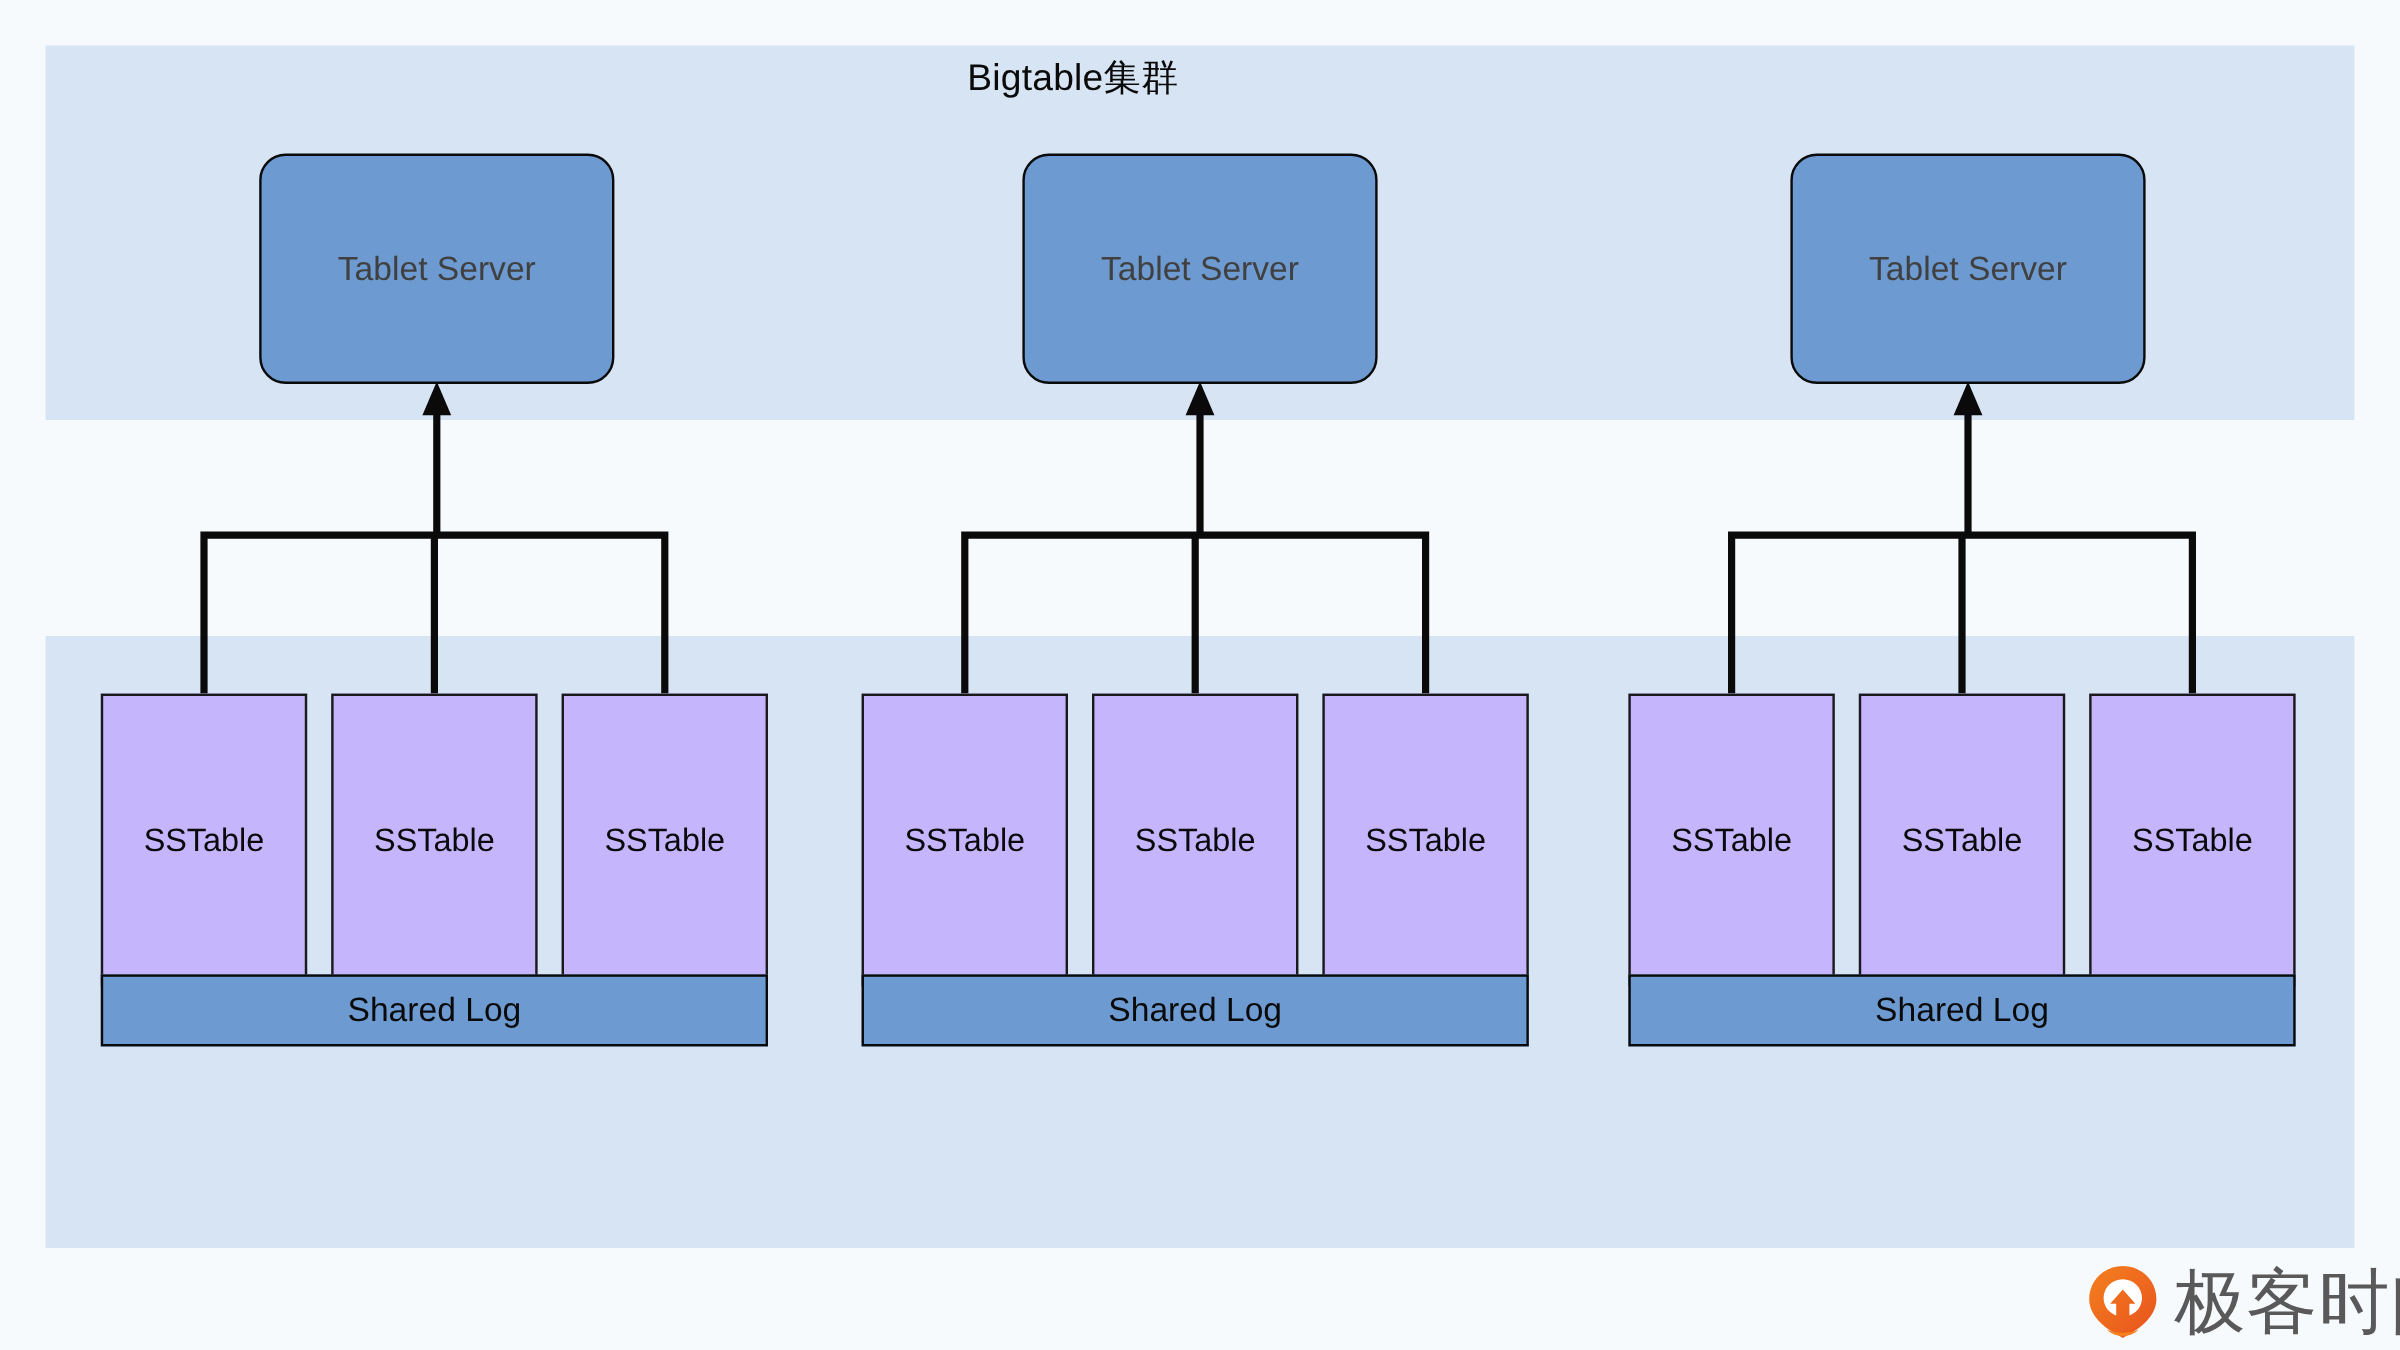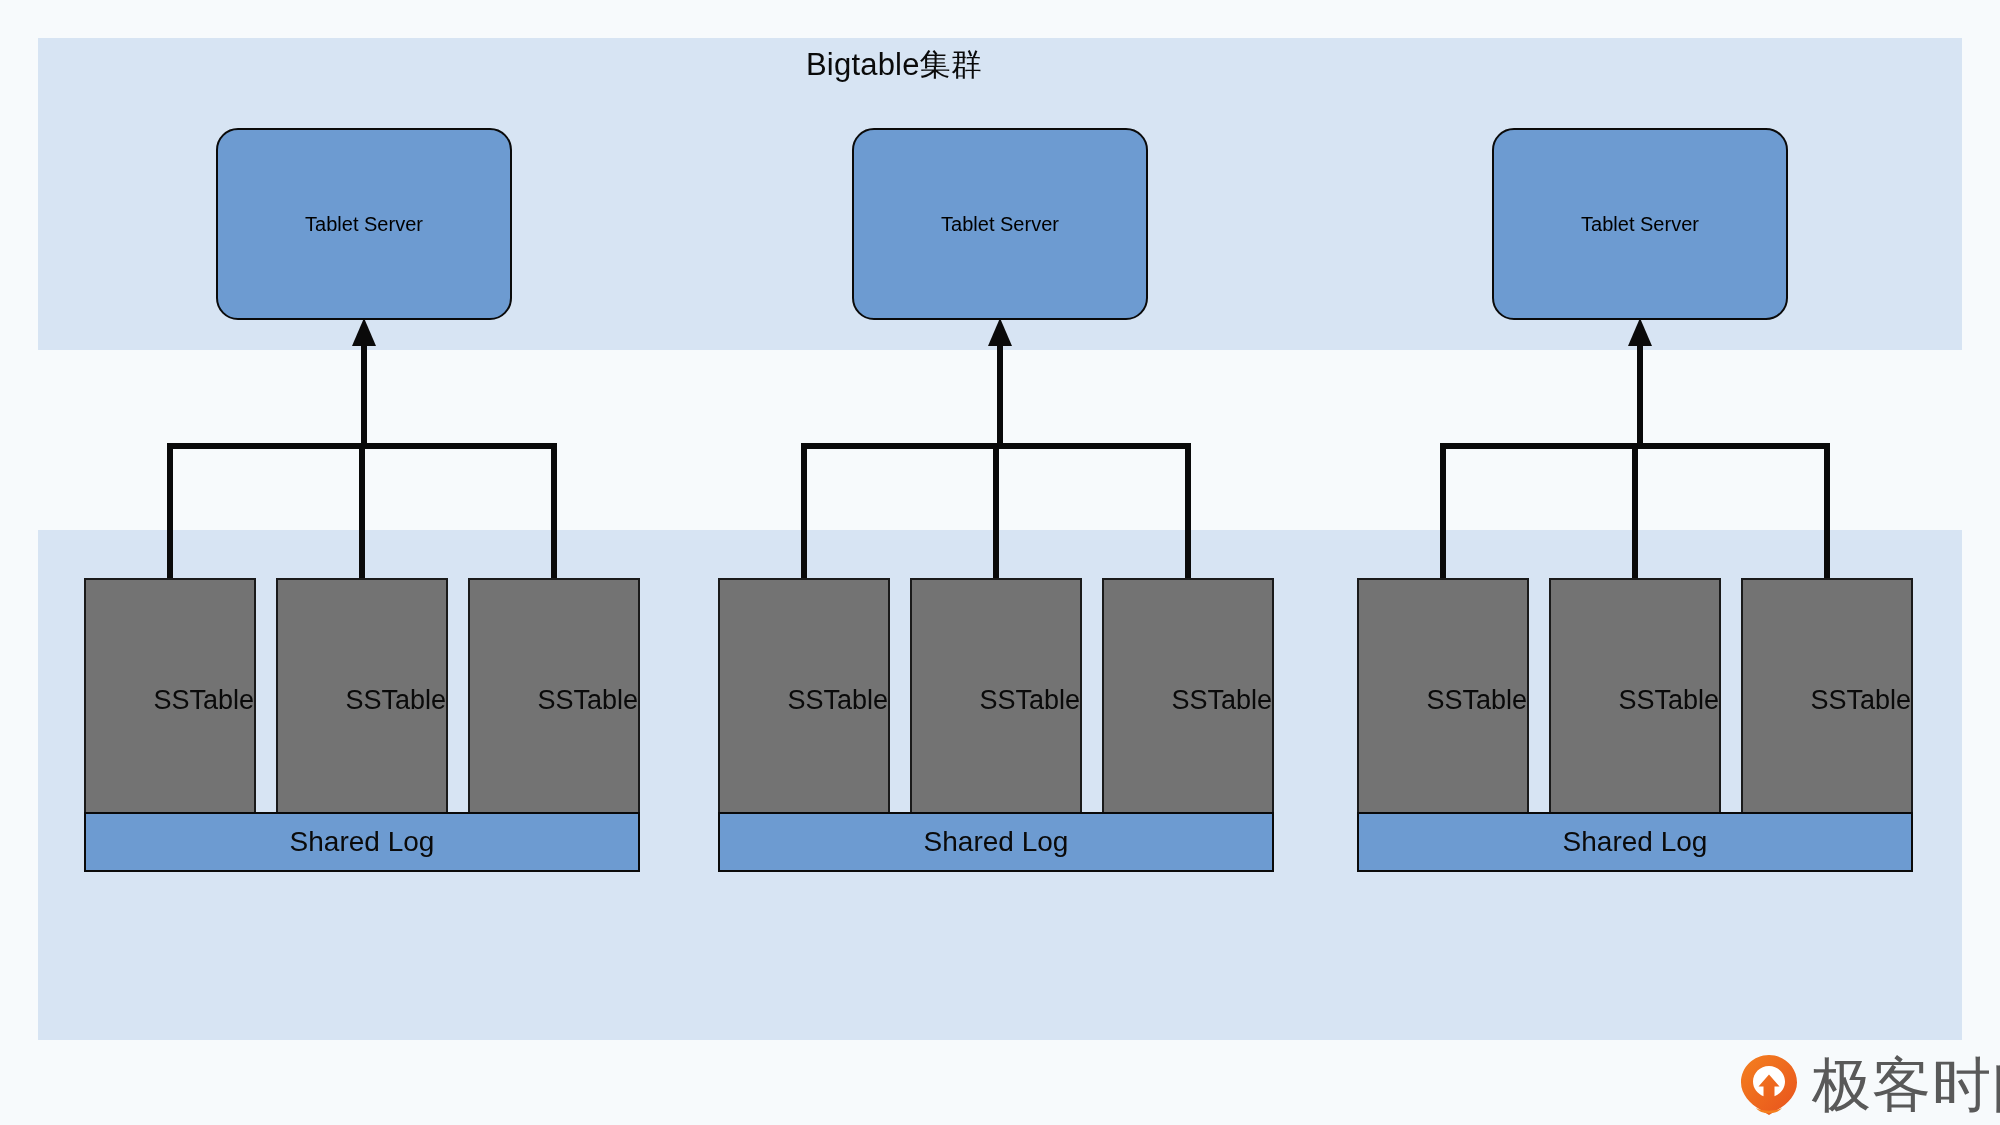--- a/index.html
+++ b/index.html
@@ -57,39 +57,39 @@
     top: 128px;
     width: 296px;
     height: 192px;
     background: #6d9bd1;
     border: 2.5px solid #0a0a0a;
     border-radius: 22px;
     box-sizing: border-box;
     display: flex;
     align-items: center;
     justify-content: center;
-    color: #000000;
-    font-size: 20px;
+    color: #404040;
+    font-size: 28px;
   }
   #ts-0 { left: 216px; }
   #ts-1 { left: 852px; }
   #ts-2 { left: 1492px; }
 
   
   .sstable {
     position: absolute;
     top: 578px;
     width: 172px;
     height: 244px;
-    background: #737373;
+    background: #c4b5fd;
     border: 2.5px solid #1a1a1a;
     box-sizing: border-box;
     display: flex;
     align-items: center;
-    justify-content: flex-end;
+    justify-content: center;
     color: #0a0a0a;
     font-size: 27px;
   }
 
   
   .shared-log {
     position: absolute;
     top: 812px;
     width: 556px;
     height: 60px;

